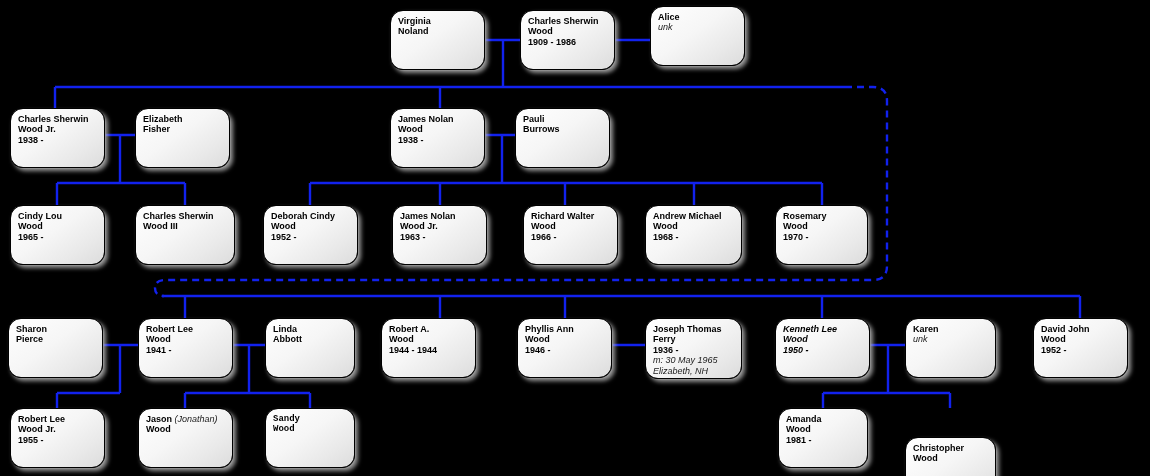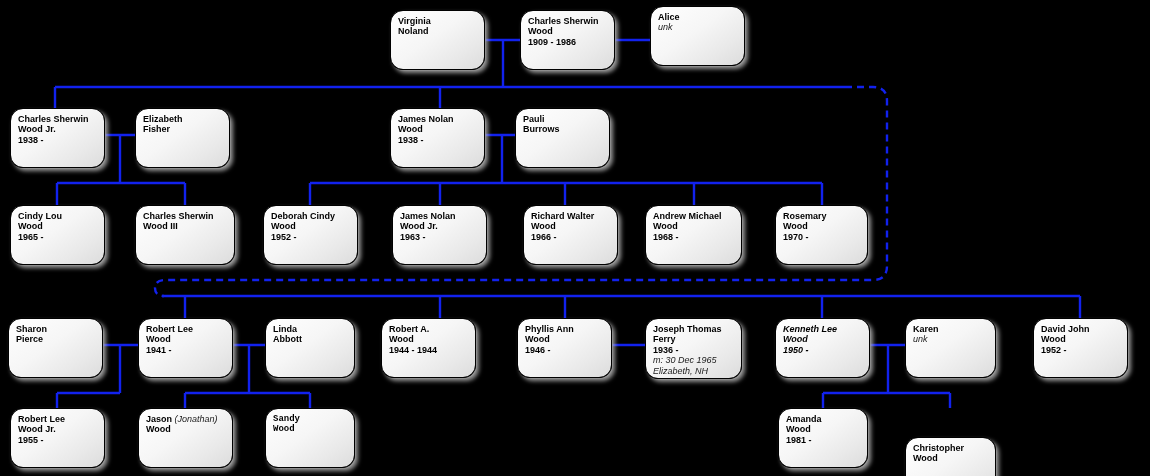--- a/index.html
+++ b/index.html
@@ -133,21 +133,21 @@
       </div>
       <div class="person" style="left: 517px; top: 318px; width: 95px; height: 60px;">
         <div class="pline"><span class="seg">Phyllis Ann</span></div>
         <div class="pline"><span class="seg">Wood</span></div>
         <div class="pline"><span class="seg">1946 -</span></div>
       </div>
       <div class="person" style="left: 645px; top: 318px; width: 97px; height: 61px;">
         <div class="pline"><span class="seg">Joseph Thomas</span></div>
         <div class="pline"><span class="seg">Ferry</span></div>
         <div class="pline"><span class="seg">1936 -</span></div>
-        <div class="pline"><span class="seg i">m: 30 Dec 1965</span></div>
+        <div class="pline"><span class="seg i">m: 30 May 1965</span></div>
         <div class="pline"><span class="seg i">Elizabeth, NH</span></div>
       </div>
       <div class="person" style="left: 775px; top: 318px; width: 95px; height: 60px; font-style: italic;">
         <div class="pline"><span class="seg">Kenneth Lee</span></div>
         <div class="pline"><span class="seg">Wood</span></div>
         <div class="pline"><span class="seg">1950 -</span></div>
       </div>
       <div class="person" style="left: 905px; top: 318px; width: 91px; height: 60px;">
         <div class="pline"><span class="seg">Karen</span></div>
         <div class="pline"><span class="seg i">unk</span></div>

